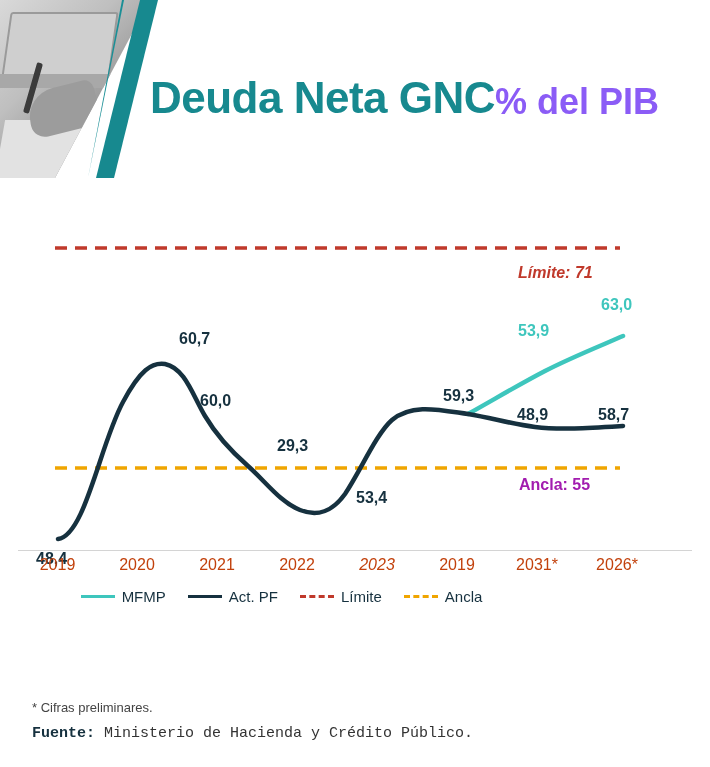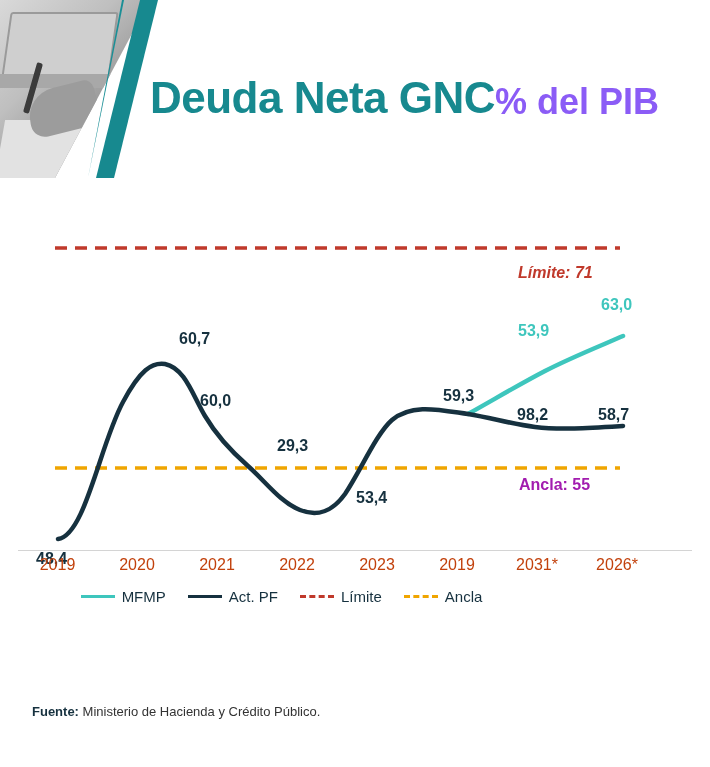--- a/index.html
+++ b/index.html
@@ -240,24 +240,25 @@
     left: 0;
     top: 700px;
     width: 710px;
   }
   .footnote {
     font-size: 13px;
     color: #444;
     margin-left: 32px;
   }
   .source {
-    font-size: 13px;
+    font-size: 15px;
     color: #333;
     margin-left: 32px;
-    margin-top: 4px;
+    margin-top: 10px;
+    font-family: Liberation Mono, monospace;
   }
   .source b { color: #16313f; }
 </style>
 </head>
 <body>
 
 <div class="header">
   <div class="header-photo">
     <div class="photo-doc"></div>
     <div class="photo-laptop"></div>
@@ -291,36 +292,36 @@
                C 360,288 376,250 392,236 C 412,219 440,226 468,230
                C 492,234 512,240 535,243 C 560,246 590,244 623,242" fill="none" stroke="#16313f" stroke-width="4.5" stroke-linecap="round"></path>
     </svg>
 
     <div class="lbl" style="left:36px; top:366px;">48,4</div>
     <div class="lbl" style="left:139px; top:146px;margin-left:40px;">60,7</div>
     <div class="lbl" style="left:200px; top:208px;">60,0</div>
     <div class="lbl" style="left:277px; top:253px;">29,3</div>
     <div class="lbl" style="left:356px; top:305px;">53,4</div>
     <div class="lbl" style="left:443px; top:203px;">59,3</div>
-    <div class="lbl" style="left:517px; top:222px;">98,2</div>
+    <div class="lbl" style="left:517px; top:222px;">48,9</div>
     <div class="lbl" style="left:598px; top:222px;">58,7</div>
 
     <div class="lbl lbl-teal" style="left:518px; top:138px;">53,9</div>
     <div class="lbl lbl-teal" style="left:601px; top:112px;">63,0</div>
 
     <div class="lbl-limit" style="left:518px; top:80px;font-style:italic;">Límite: 71</div>
     <div class="lbl-ancla" style="left:519px; top:292px;">Ancla: 55</div>
 
     <div class="axis-line"></div>
     <div class="x-axis">
       <div class="x-tick" style="width:79px; margin-left:18px;">2019</div>
       <div class="x-tick" style="width:80px;">2020</div>
       <div class="x-tick" style="width:80px;">2021</div>
       <div class="x-tick" style="width:80px;">2022</div>
-      <div class="x-tick" style="width:80px;">2023</div>
+      <div class="x-tick" style="width:80px;font-style:italic;">2023</div>
       <div class="x-tick" style="width:80px;">2019</div>
       <div class="x-tick" style="width:80px;">2031*</div>
       <div class="x-tick" style="width:80px;">2026*</div>
     </div>
 
     <div class="legend">
       <div class="legend-item">
         <span class="swatch sw-mfmp"></span>
         <span>MFMP</span>
       </div>
@@ -335,16 +336,17 @@
       <div class="legend-item">
         <span class="swatch sw-anc"></span>
         <span>Ancla</span>
       </div>
     </div>
 
   </div>
 </div>
 
 <div class="footer">
+  <div class="footnote">* Cifras preliminares.</div>
   <div class="source">
     <b>Fuente:</b><span> Ministerio de Hacienda y Crédito Público.</span>
   </div>
 </div>
 
 </body></html>

